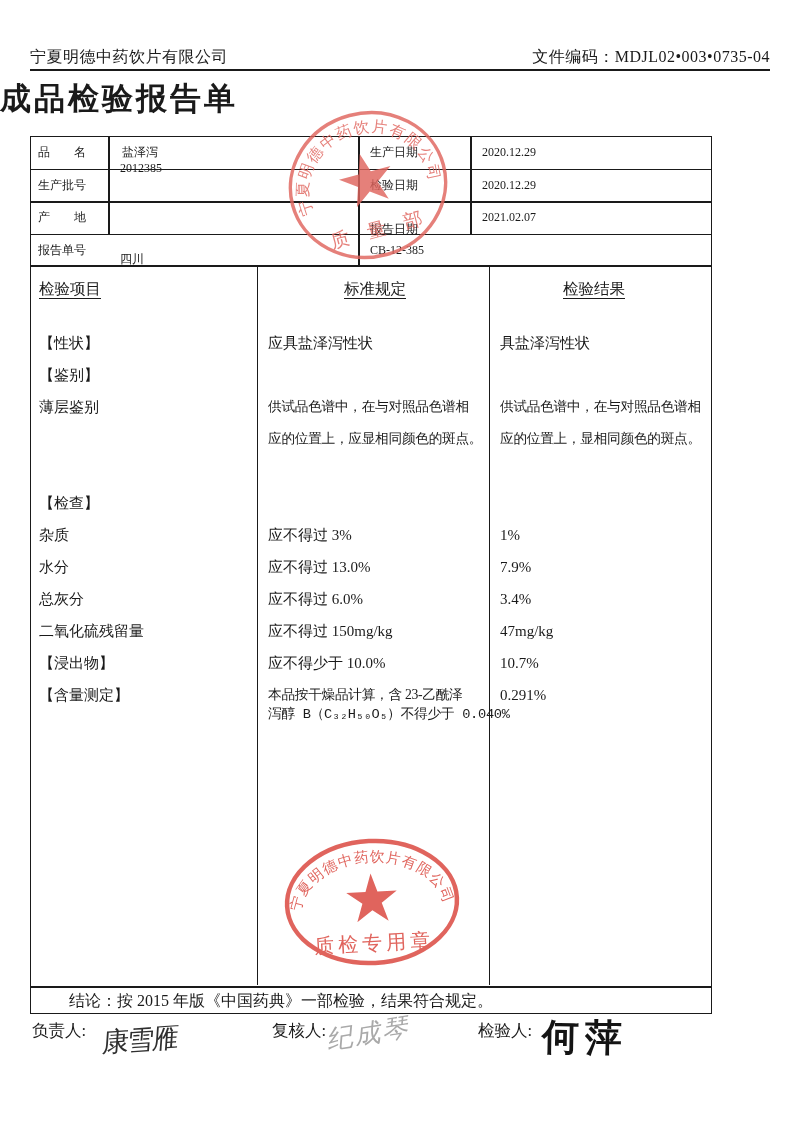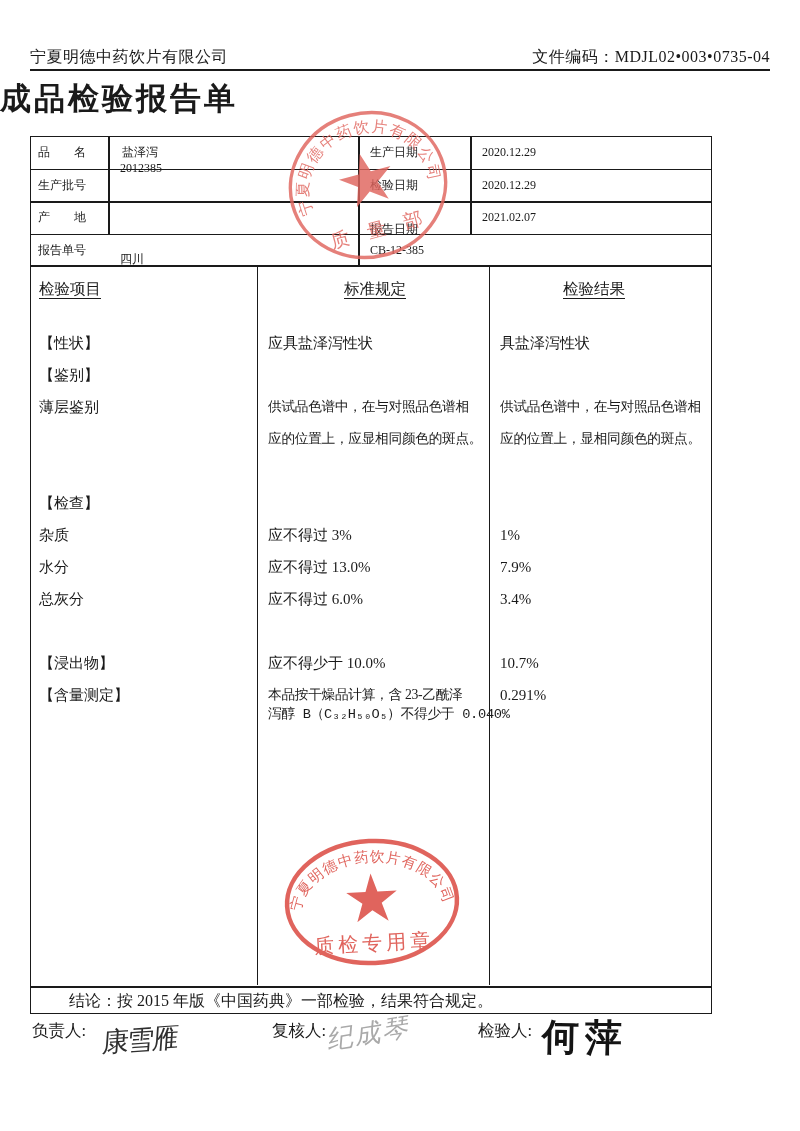--- a/index.html
+++ b/index.html
@@ -124,20 +124,25 @@
     <div class="mrow" style="top:284px;">
       <span class="c1">水分</span>
       <span class="c2">应不得过 13.0%</span>
       <span class="c3">7.9%</span>
     </div>
     <div class="mrow" style="top:316px;">
       <span class="c1">总灰分</span>
       <span class="c2">应不得过 6.0%</span>
       <span class="c3">3.4%</span>
     </div>
+    <div class="mrow" style="top:348px;">
+      <span class="c1">二氧化硫残留量</span>
+      <span class="c2">应不得过 150mg/kg</span>
+      <span class="c3">47mg/kg</span>
+    </div>
     <div class="mrow" style="top:380px;">
       <span class="c1">【浸出物】</span>
       <span class="c2">应不得少于 10.0%</span>
       <span class="c3">10.7%</span>
     </div>
     <div class="mrow" style="top:412px;">
       <span class="c1">【含量测定】</span>
       <span class="c2 fit">本品按干燥品计算，含 23-乙酰泽</span>
       <span class="c3">0.291%</span>
     </div>

